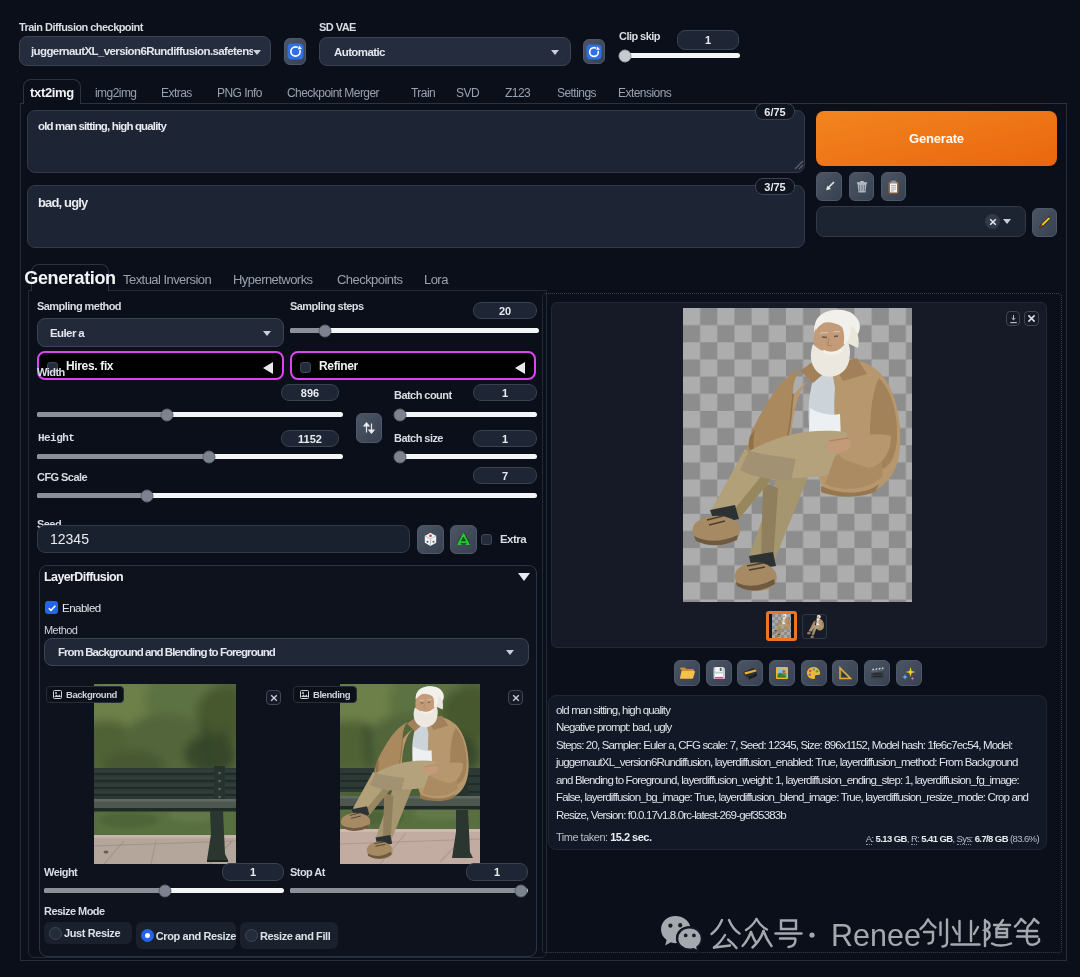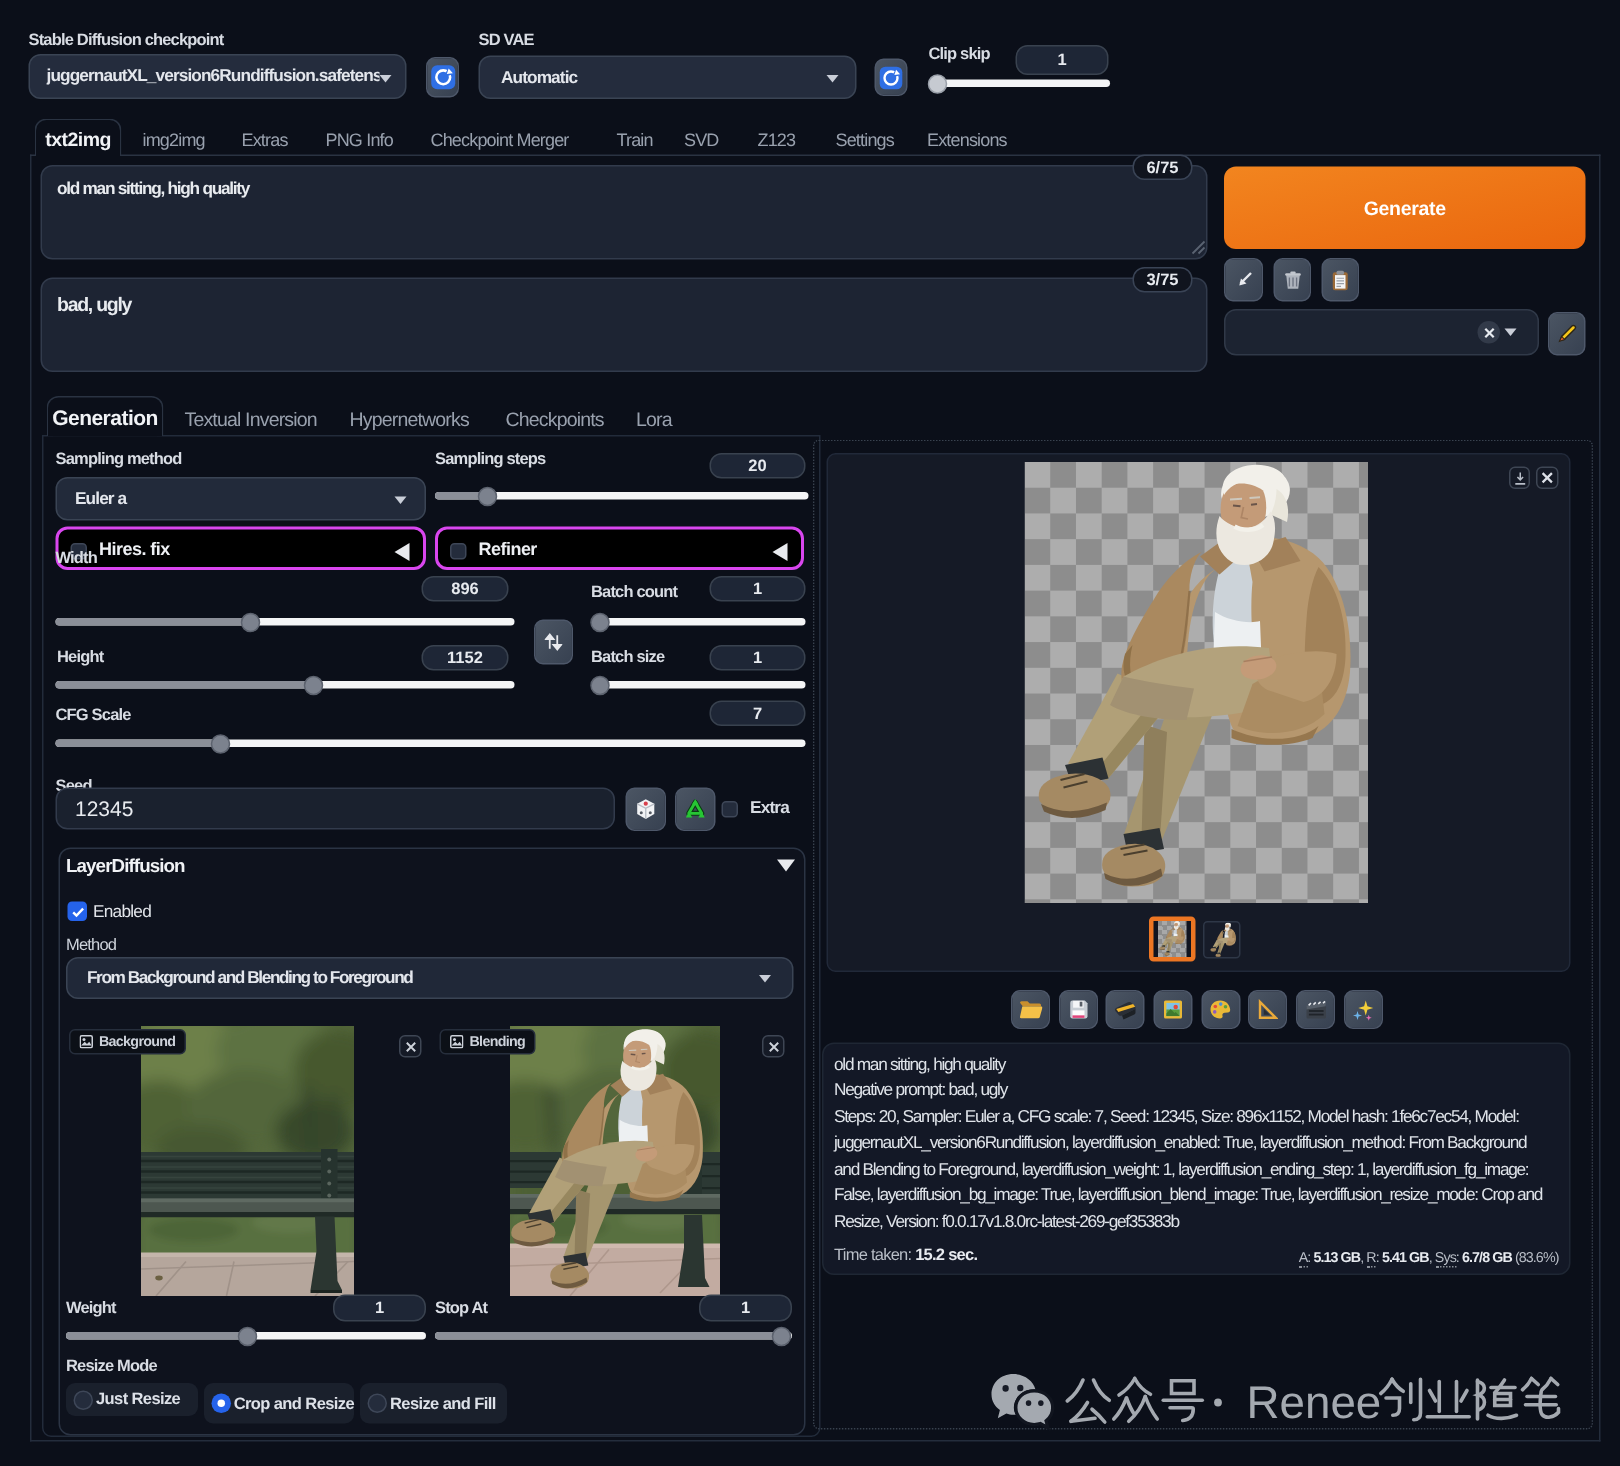--- a/index.html
+++ b/index.html
@@ -92,21 +92,21 @@
   <path d="M146,30 L144.5,37 L149,38" stroke="#ad8565" stroke-width="1.1" fill="none"></path>
 
   <path d="M133,22 C130,14 135,7 143,4 C153,0 166,2 171,7 C175,11 176,18 175,25 C170,15 160,10 150,12 C142,13 136,17 133,22 Z" fill="#f2f0ea"></path>
 
   <path d="M130,36 C125,50 129,63 141,68 C153,71 164,64 166,53 C168,44 167,37 164,33 C159,41 153,44 147,44 C141,44 134,41 130,36 Z" fill="#ece8e0"></path>
   <path d="M140,43 C145,46 154,46 159,42" stroke="#f3f1ea" stroke-width="3" fill="none"></path>
 </g>
 </defs>
 </svg>
 
-<div class="lbl" style="left:19px; top:21px;">Stable Diffusion checkpoint</div>
+<div class="lbl" style="left:19px; top:21px;">Train Diffusion checkpoint</div>
 <div class="dropdown" style="left:19px; top:36px; width:252px; height:30px; padding-left:11px;">
   <span style="display:inline-block; max-width:222px; overflow:hidden;">juggernautXL_version6Rundiffusion.safetensors</span>
   <div class="caret" style="right:9px; top:13px;"></div>
 </div>
 <div class="toolbtn" style="left:284px; top:38px; width:22px; height:27px;">
   <svg width="17" height="17" viewBox="0 0 17 17">
       <rect x="0.5" y="0.5" width="16" height="16" rx="4" fill="#2f6fe4"></rect>
       <circle cx="8.5" cy="8.5" r="4.6" stroke="#fff" stroke-width="1.7" fill="none"></circle>
       <path d="M8.5,8.5 L12.5,1.2 L16.5,6 Z" fill="#2f6fe4"></path>
       <path d="M12.1,2.6 L14.9,5.9 L10.9,6.4 Z" fill="#fff"></path>
@@ -194,21 +194,21 @@
 </div>
 <div class="caret" style="left:1003px; top:219px;"></div>
 <div class="toolbtn" style="left:1032px; top:208px; width:25px; height:29px;">
   <svg width="15" height="15" viewBox="0 0 15 15">
       <path d="M3.2 11.9 4.1 9.3 11 2.4a1.3 1.3 0 0 1 1.9 1.9L6 11.2z" fill="#f5c518" stroke="#2a2416" stroke-width="0.9"></path>
       <path d="M2.6 12.6 4.1 9.3l2 2z" fill="#d95b2a" stroke="#2a2416" stroke-width="0.7"></path>
     </svg>
 </div>
 
 <div style="position:absolute; left:28px; top:290px; width:519px; height:668px; border:1px solid #222b3a; border-radius:0 0 6px 6px;"></div>
-<div class="tab-sel" style="left:31px; top:264px; width:78px; height:27px; font-size:14px;">Generation</div>
+<div class="tab-sel" style="left:31px; top:264px; width:78px; height:27px; font-size:18px;">Generation</div>
 <div class="tab" style="left:123px; top:272px; font-size:13px;">Textual Inversion</div>
 <div class="tab" style="left:233px; top:272px; font-size:13px;">Hypernetworks</div>
 <div class="tab" style="left:337px; top:272px; font-size:13px;">Checkpoints</div>
 <div class="tab" style="left:424px; top:272px; font-size:13px;">Lora</div>
 
 <div class="lbl" style="left:37px; top:300px;">Sampling method</div>
 <div class="lbl" style="left:290px; top:300px;">Sampling steps</div>
 <div class="dropdown" style="left:37px; top:318px; width:247px; height:29px; padding-left:12px; background:#222a3a;">
   Euler a
   <div class="caret" style="right:12px; top:12px;"></div>
@@ -243,21 +243,21 @@
   <div class="thumb" style="left:6px;"></div>
 </div>
 
 <div class="toolbtn" style="left:356px; top:413px; width:26px; height:30px;">
   <svg width="12" height="14" viewBox="0 0 12 14">
       <path d="M3.5 2.5v9M3.5 2 1 5h5z" fill="#e8eaee" stroke="#e8eaee" stroke-width="1.2"></path>
       <path d="M8.5 2.5v9M8.5 12 6 9h5z" fill="#e8eaee" stroke="#e8eaee" stroke-width="1.2"></path>
     </svg>
 </div>
 
-<div class="lbl" style="left:38px; top:432px;">Height</div>
+<div class="lbl" style="left:38px; top:432px;font-family:Liberation Mono, monospace;">Height</div>
 <div class="numbox" style="left:281px; top:430px; width:58px; height:17px;">1152</div>
 <div class="slider" style="left:37px; top:454px; width:306px;">
   <div class="fill" style="width:172px;"></div>
   <div class="thumb" style="left:172px;"></div>
 </div>
 <div class="lbl" style="left:394px; top:432px;">Batch size</div>
 <div class="numbox" style="left:473px; top:430px; width:64px; height:17px;">1</div>
 <div class="slider" style="left:394px; top:454px; width:143px;">
   <div class="fill" style="width:6px;"></div>
   <div class="thumb" style="left:6px;"></div>

